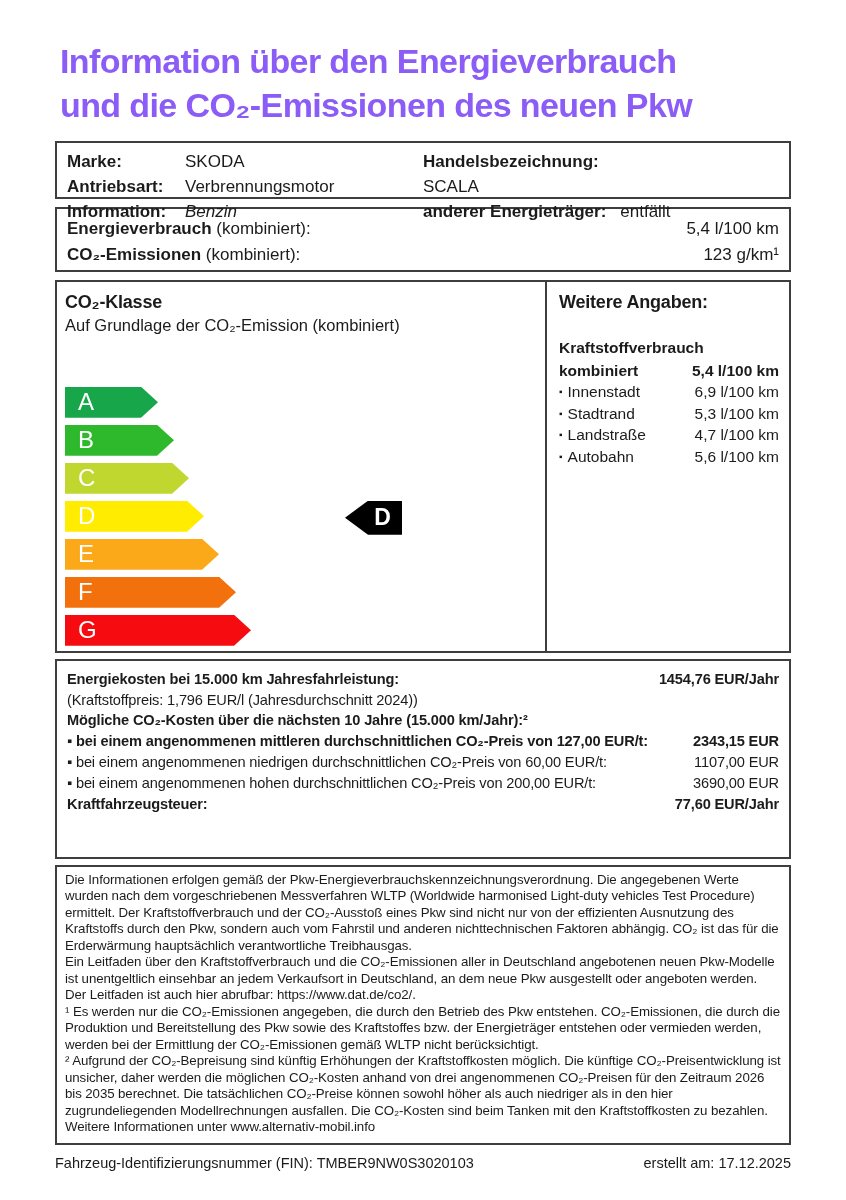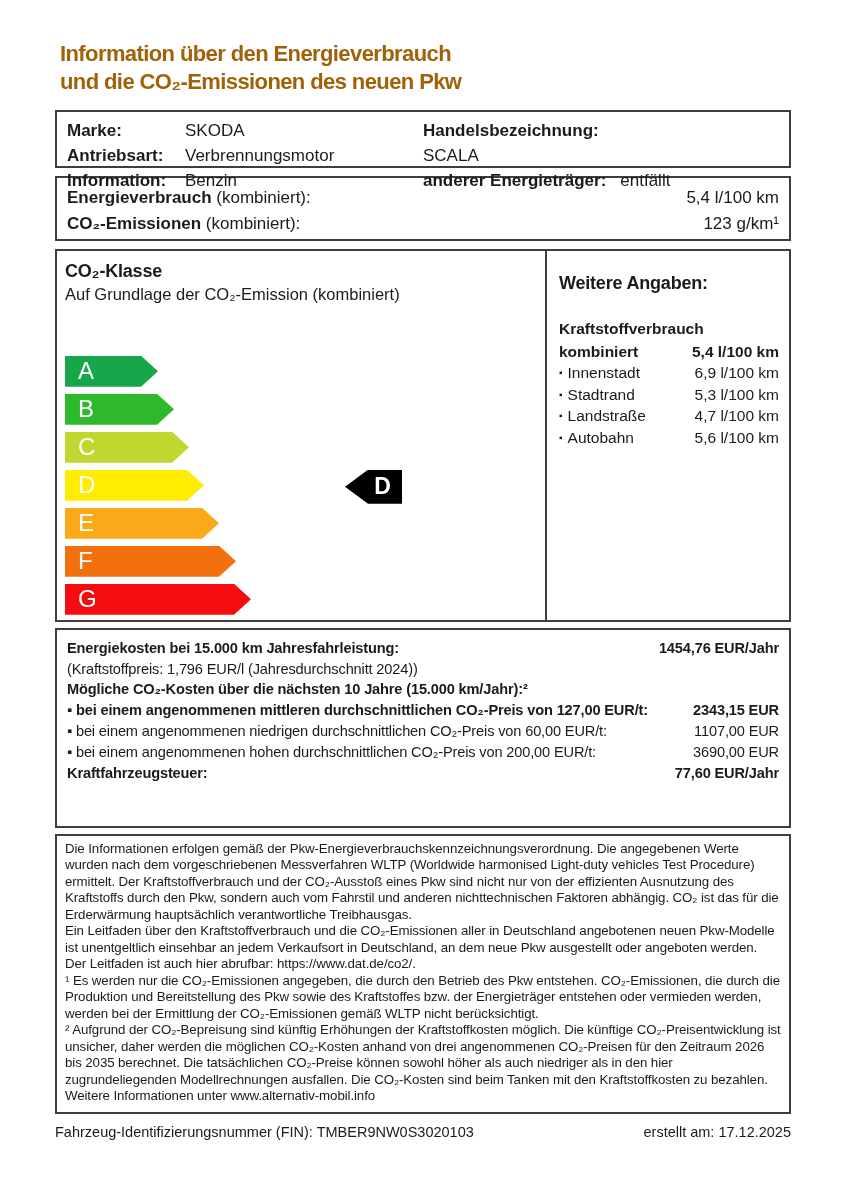--- a/index.html
+++ b/index.html
@@ -4,44 +4,44 @@
 <style>
   html,body{margin:0;padding:0;}
   body{
     width:846px;height:1200px;box-sizing:border-box;
     background:#ffffff;color:#1b1b1b;
     font-family:"Liberation Sans","DejaVu Sans",sans-serif;
     padding-top:40px;overflow:hidden;
   }
   .title{
     margin:0 55px 13px 60px;
-    font-size:22px;font-weight:700;line-height:1.29;letter-spacing:-0.6px;
-    color:#a16207;
+    font-size:34px;font-weight:700;line-height:1.29;letter-spacing:-0.6px;
+    color:#8b5cf6;
   }
   .box{
     margin:0 55px;width:736px;box-sizing:border-box;
     border:2px solid #3e3e3e;background:#fff;
   }
   
   .box-vehicle{height:58px;padding:6px 10px;display:flex;margin-bottom:8px;}
   .vcol-left{width:356px;}
   .vcol-right{flex:1;}
   .vrow{line-height:25px;font-size:17px;white-space:nowrap;}
   .vlabel{display:inline-block;width:118px;font-weight:700;}
   .vlabel-b{font-weight:700;}
   .vval-gap{margin-left:14px;}
-  .italic{}
+  .italic{font-style:italic;}
   
   .box-consumption{height:65px;padding:7px 10px;font-size:17px;margin-bottom:8px;}
   .crow{display:flex;justify-content:space-between;line-height:26px;}
   .crow b{font-weight:700;}
   
   .box-class{height:373px;display:flex;position:relative;margin-bottom:6px;}
   .class-left{flex:1;padding:10px 8px 8px 8px;box-sizing:border-box;}
-  .class-right{width:244px;border-left:2px solid #3e3e3e;padding:22px 10px 0 12px;box-sizing:border-box;}
+  .class-right{width:244px;border-left:2px solid #3e3e3e;padding:10px 10px 0 12px;box-sizing:border-box;}
   .class-title{font-size:18px;font-weight:700;letter-spacing:-0.2px;}
   .class-subtitle{font-size:16.5px;margin-top:3px;}
   .arrows{margin-top:52px;}
   .arrow{
     height:31px;margin-bottom:7px;display:flex;align-items:center;
     clip-path:polygon(0 0, calc(100% - 17px) 0, 100% 50%, calc(100% - 17px) 100%, 0 100%);
   }
   .arrow-letter{padding-left:13px;font-size:24px;line-height:1;color:#ffffff;}
   .rating-marker{
     position:absolute;left:288px;top:219px;width:57px;height:34px;

